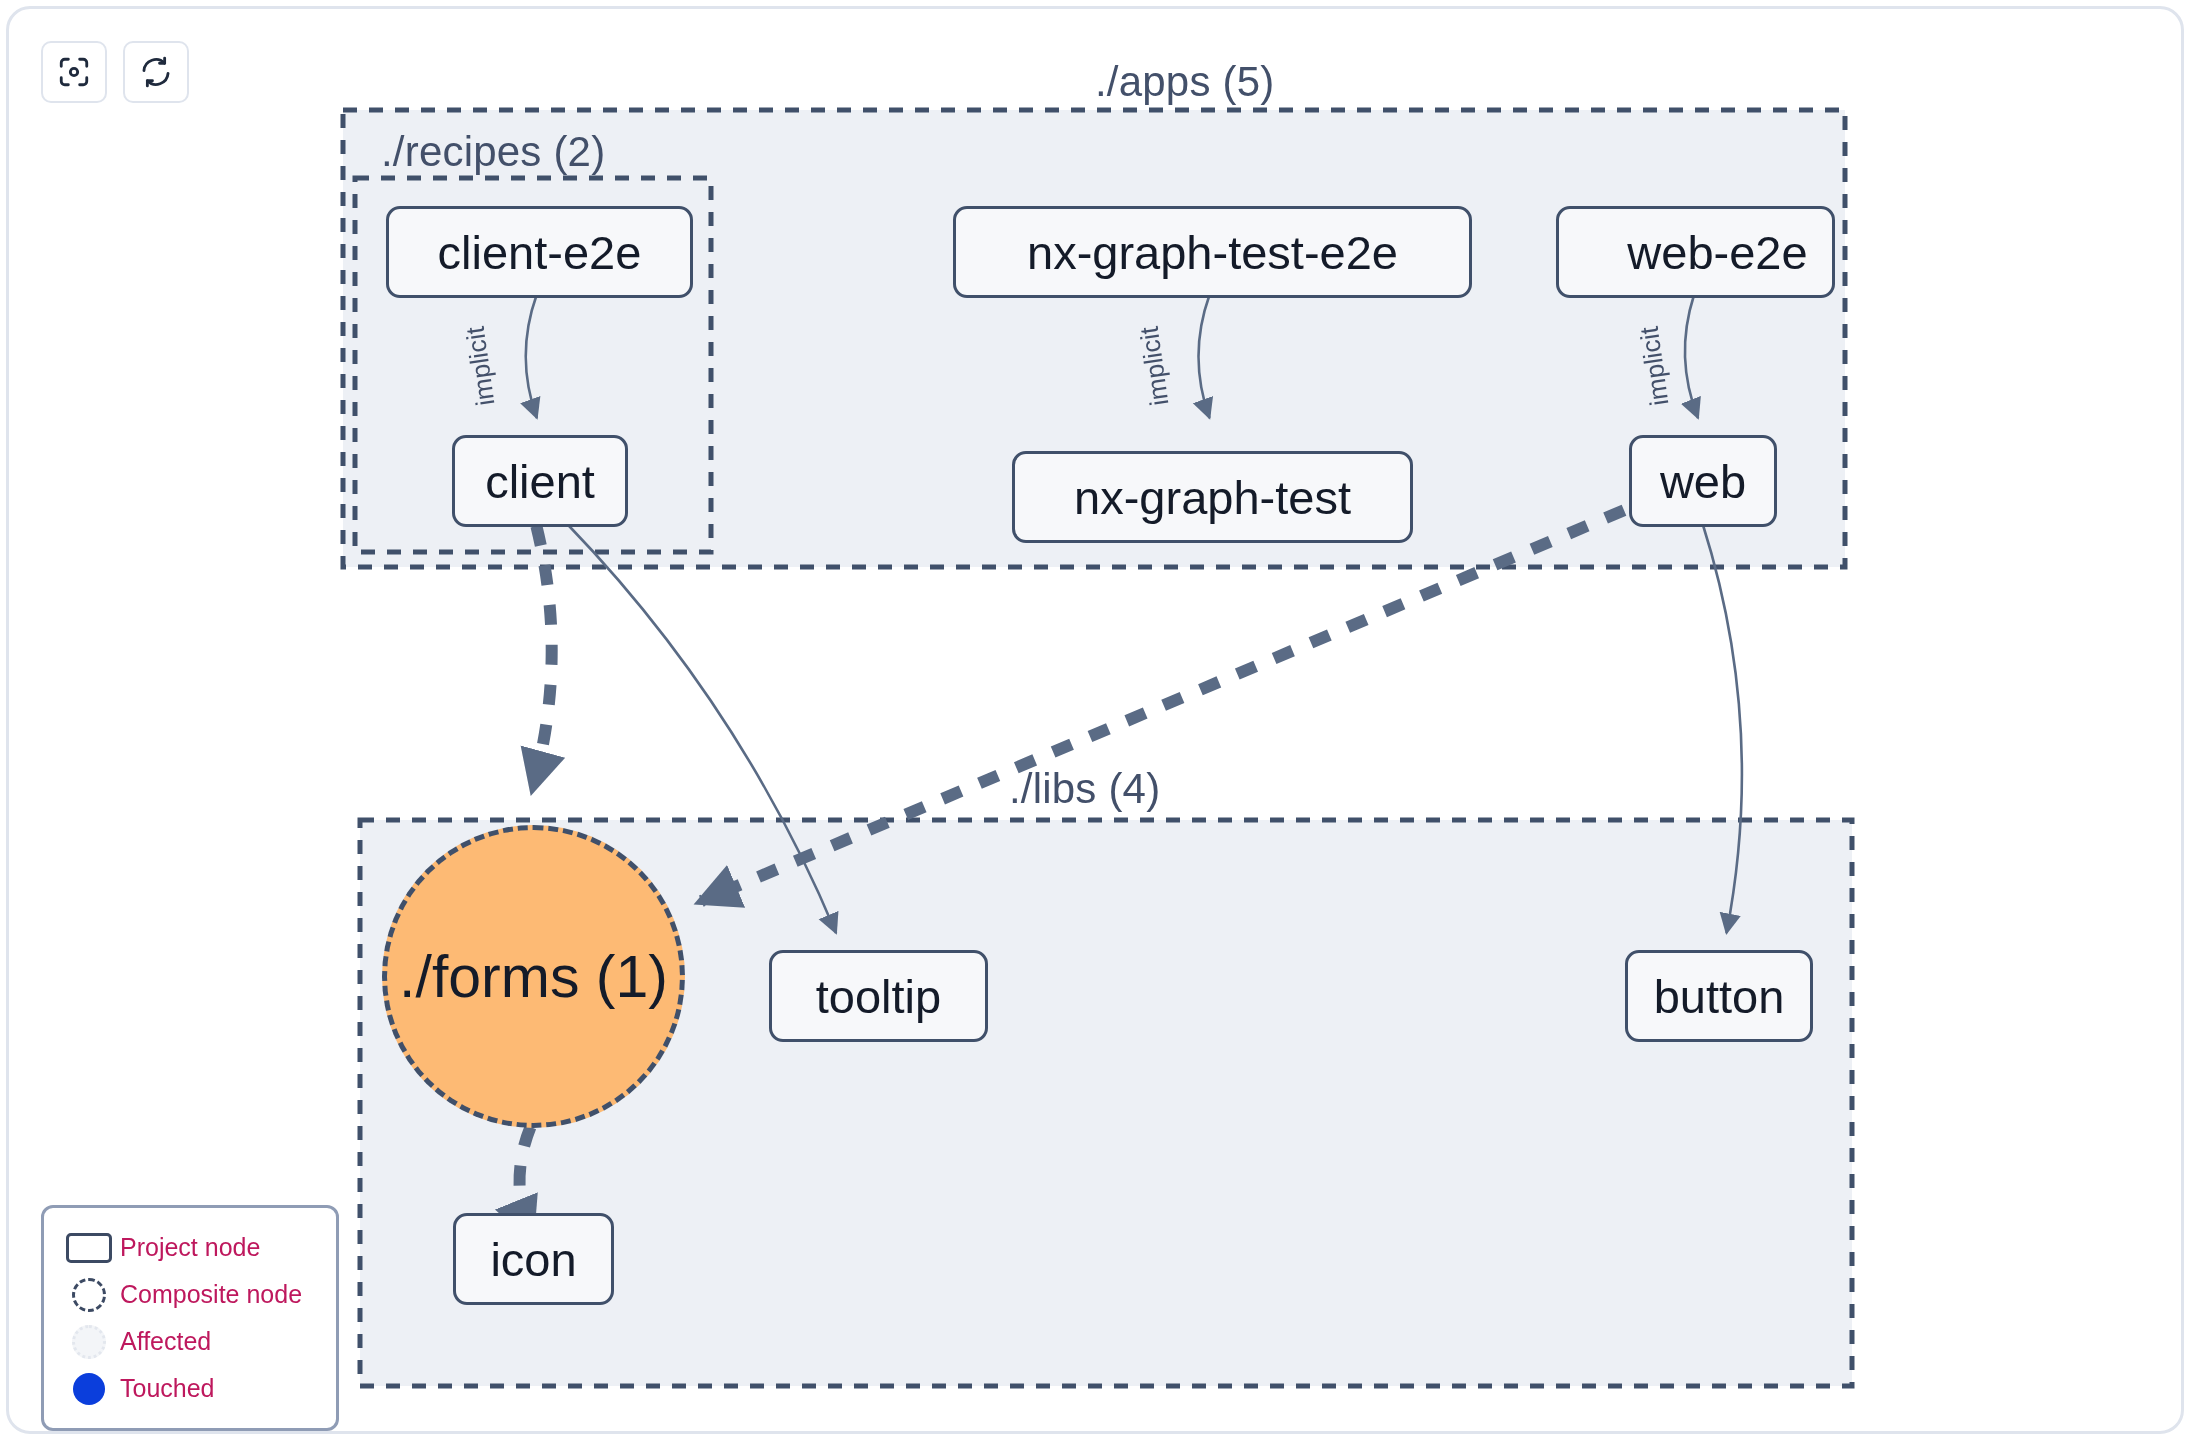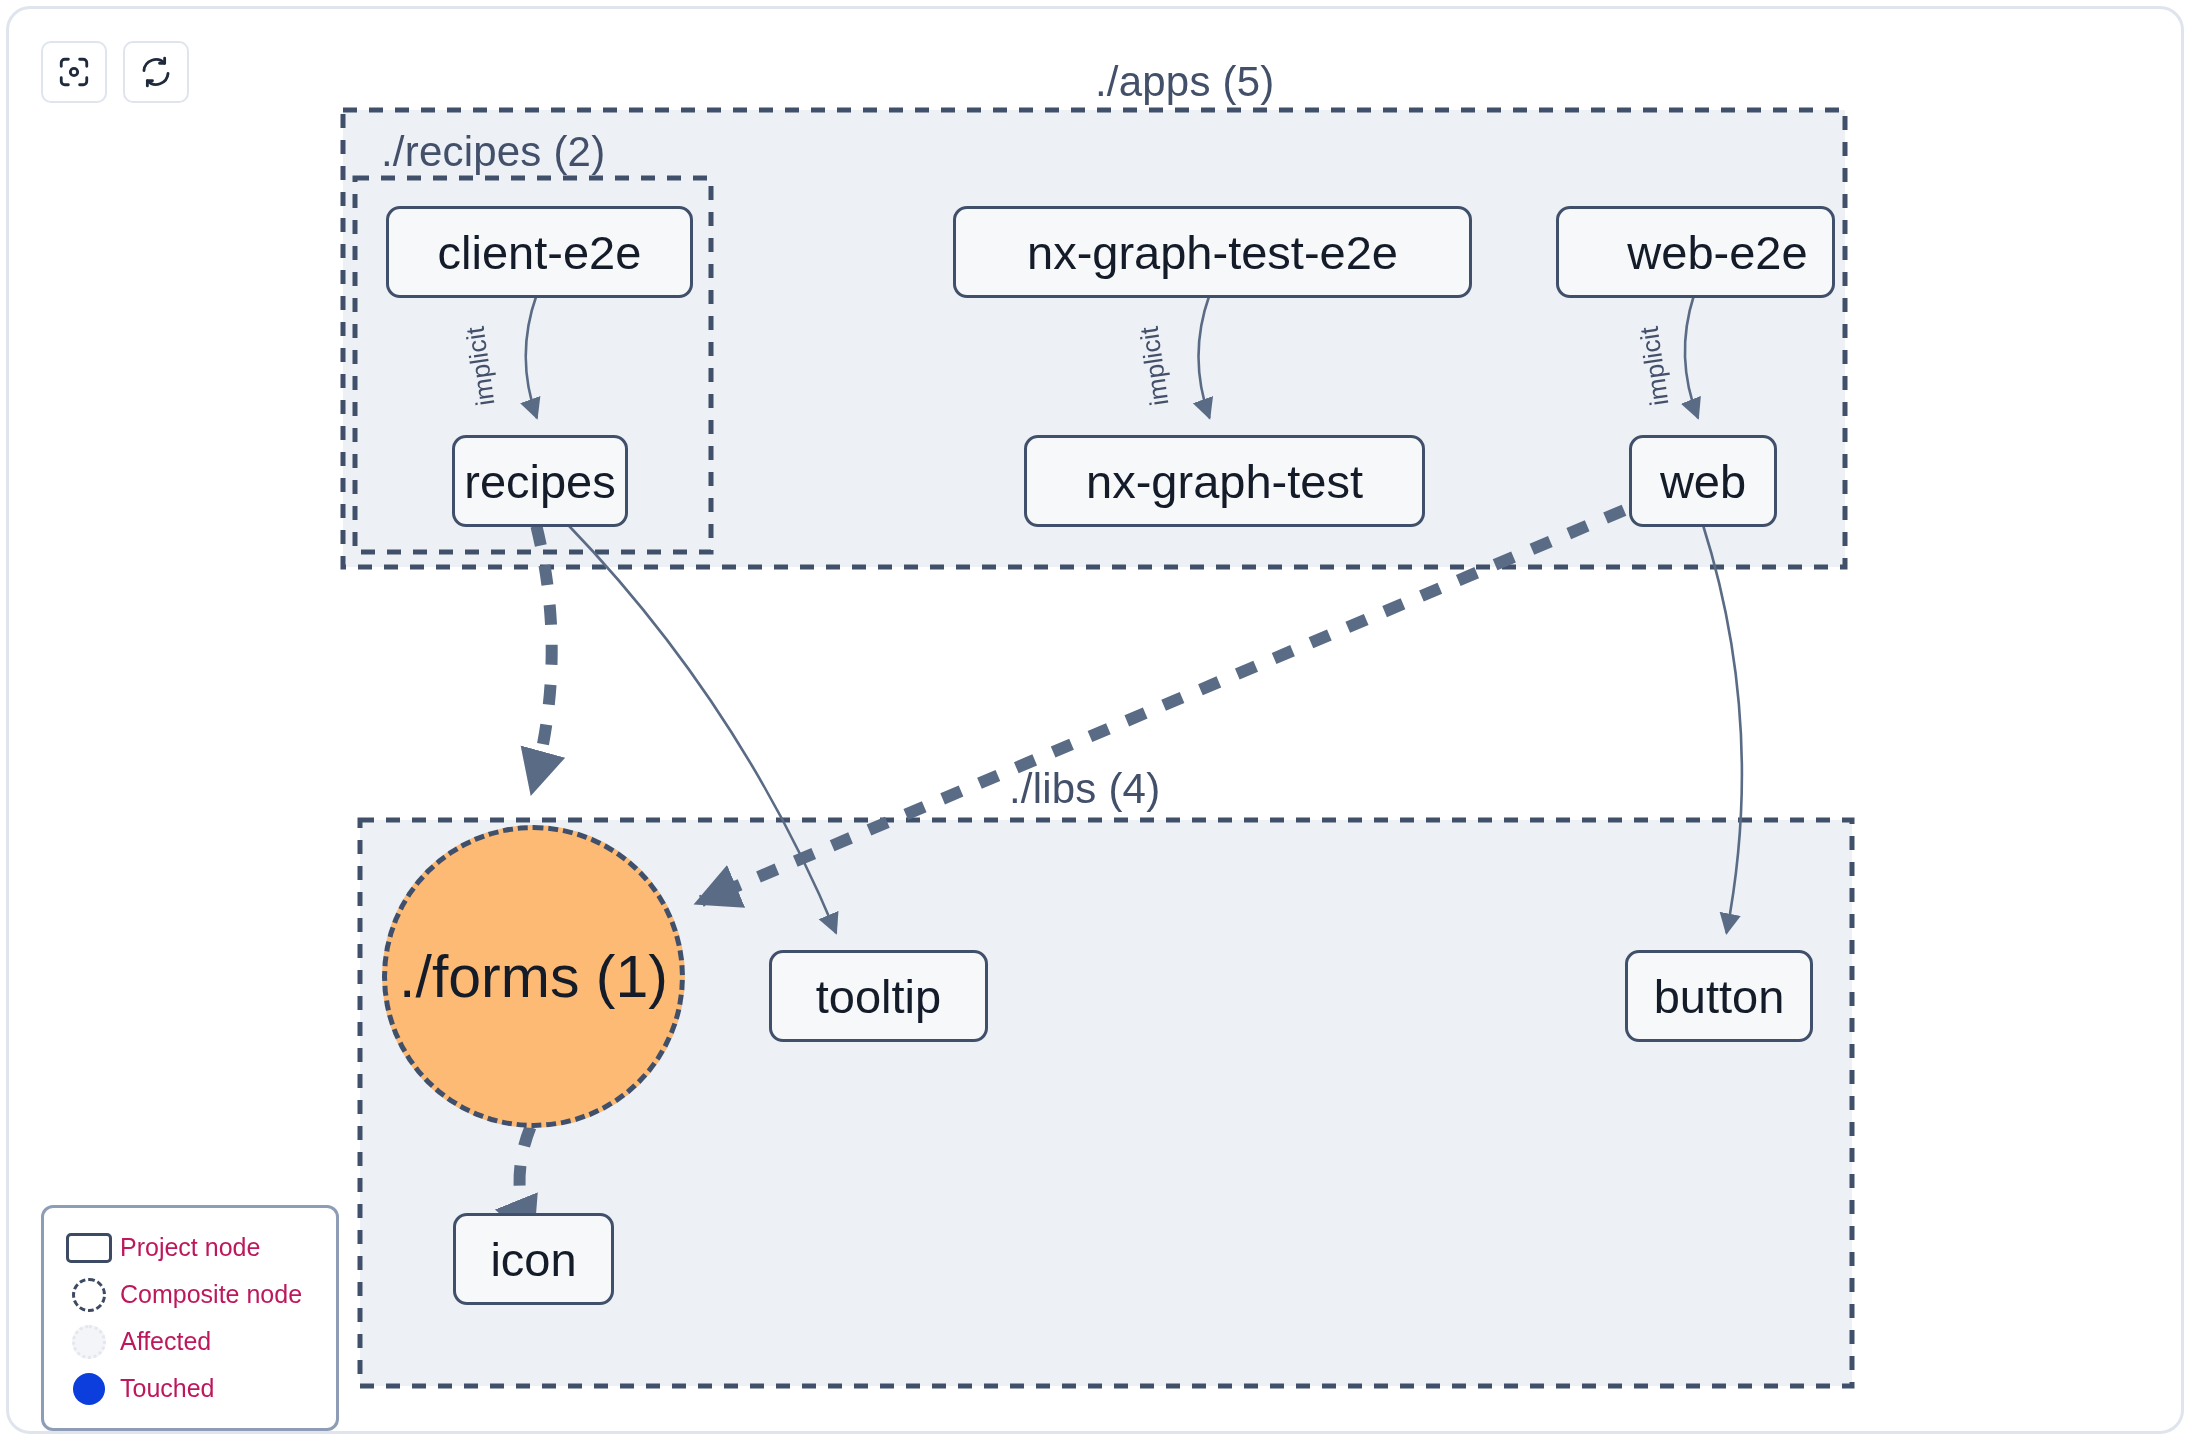--- a/index.html
+++ b/index.html
@@ -203,22 +203,22 @@
     <div id="group-labels">
         <div class="group-label" style="left: 1086px; top: 49px;">./apps (5)</div>
         <div class="group-label" style="left: 372px; top: 119px;">./recipes (2)</div>
         <div class="group-label" style="left: 1000px; top: 756px;">./libs (4)</div>
       </div>
 
     <div id="nodes-layer">
         <div class="node" style="left: 377px; top: 197px; width: 307px; height: 92px;">client-e2e</div>
         <div class="node" style="left: 944px; top: 197px; width: 519px; height: 92px;">nx-graph-test-e2e</div>
         <div class="node" style="left: 1547px; top: 197px; width: 279px; height: 92px; padding-left: 44px;">web-e2e</div>
-        <div class="node" style="left: 443px; top: 426px; width: 176px; height: 92px;">recipes</div>
-        <div class="node" style="left: 1003px; top: 426px; width: 401px; height: 92px; margin-left: 12px;">nx-graph-test</div>
+        <div class="node" style="left: 443px; top: 426px; width: 176px; height: 92px;">client</div>
+        <div class="node" style="left: 1003px; top: 442px; width: 401px; height: 92px;">nx-graph-test</div>
         <div class="node" style="left: 1620px; top: 426px; width: 148px; height: 92px;">web</div>
         <div class="composite-node" style="left: 373px; top: 816px; width: 303px; height: 303px;">./forms (1)</div>
         <div class="node" style="left: 760px; top: 941px; width: 219px; height: 92px;">tooltip</div>
         <div class="node" style="left: 1616px; top: 941px; width: 188px; height: 92px;">button</div>
         <div class="node" style="left: 444px; top: 1204px; width: 161px; height: 92px;">icon</div>
       </div>
 
     <div class="legend">
       <div class="legend-row">
         <span class="legend-key">

